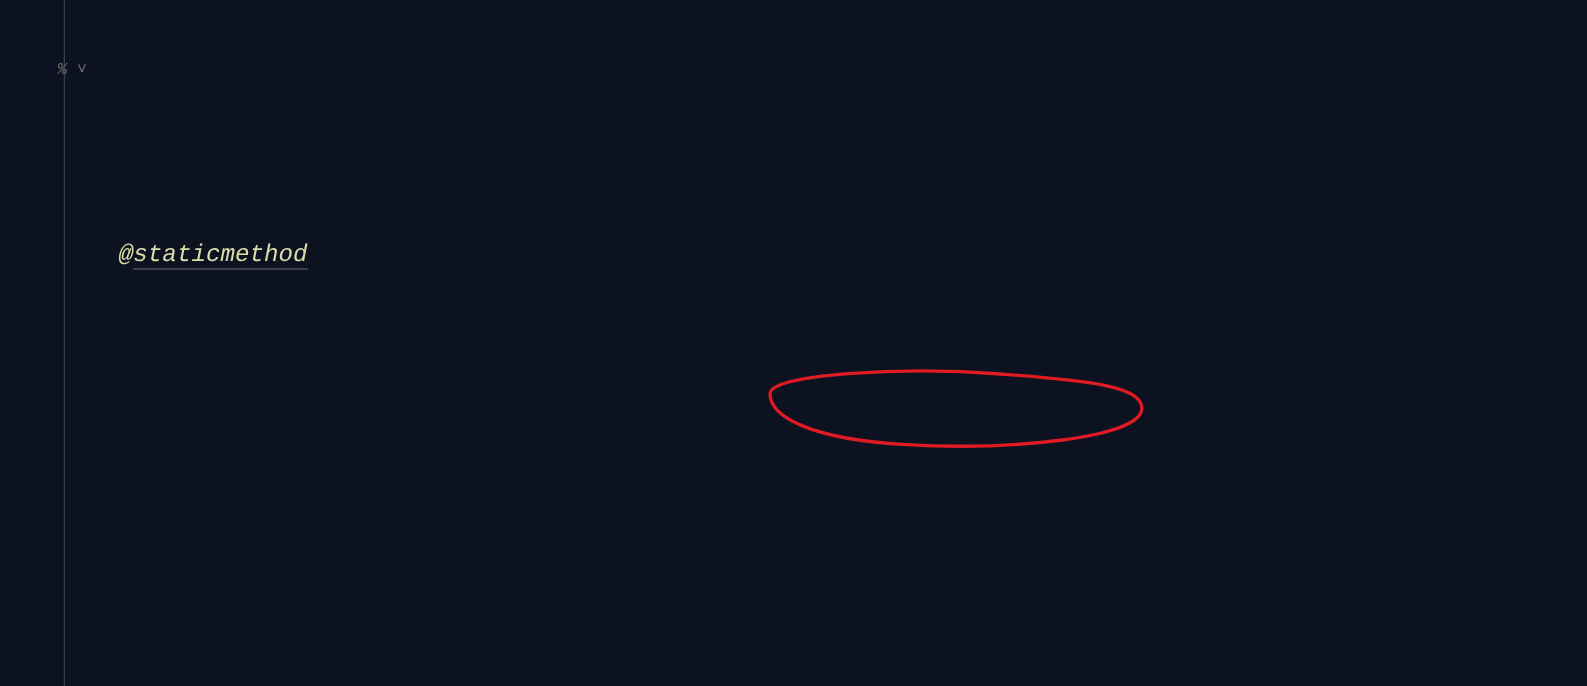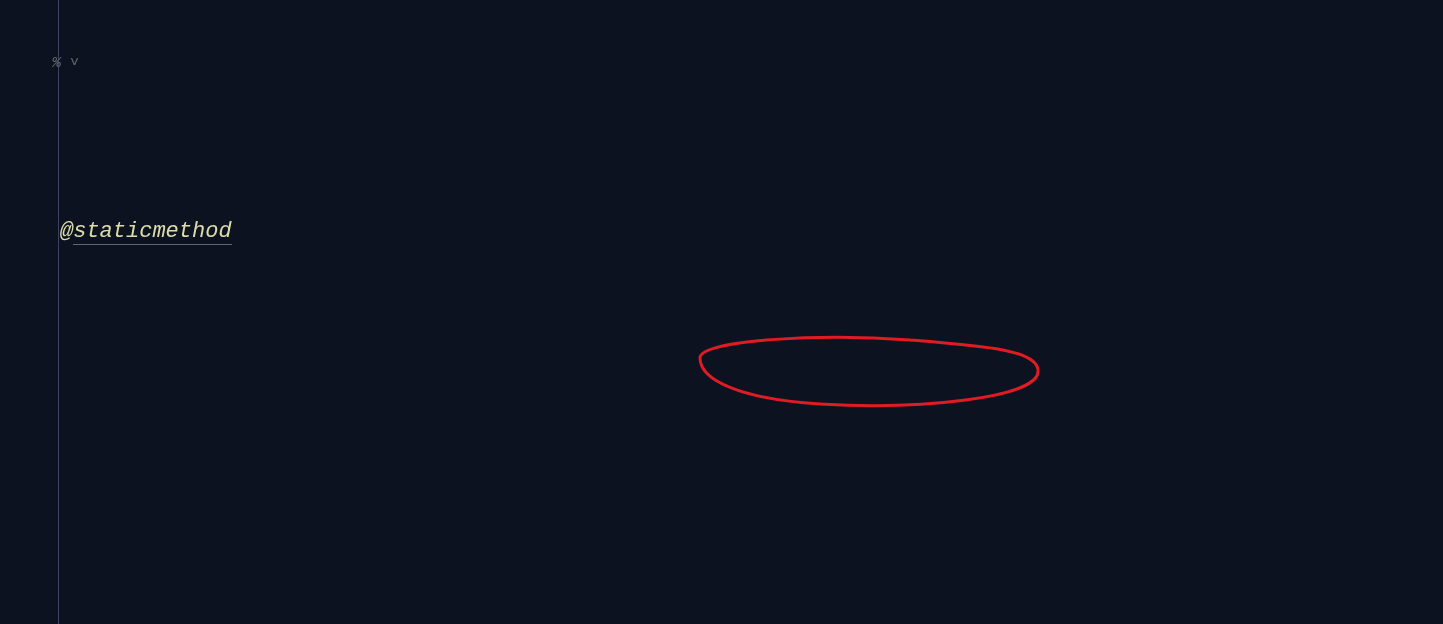--- a/index.html
+++ b/index.html
@@ -18,20 +18,21 @@
     height: 624px;
     padding-top: 0;
     box-sizing: border-box;
     white-space: pre;
   }
   .line {
     height: 42px;
     padding-left: 60px;
     box-sizing: border-box;
     position: relative;
+    margin-left: 48px;
   }
 
   .guide {
     position: absolute;
     left: 0; top: 0; bottom: 0;
     width: 1px;
     background: #3a4360;
   }
   .g1 { left: 58px; }                               
   .dec  { color: #dcdcaa; font-style: italic; }                               

